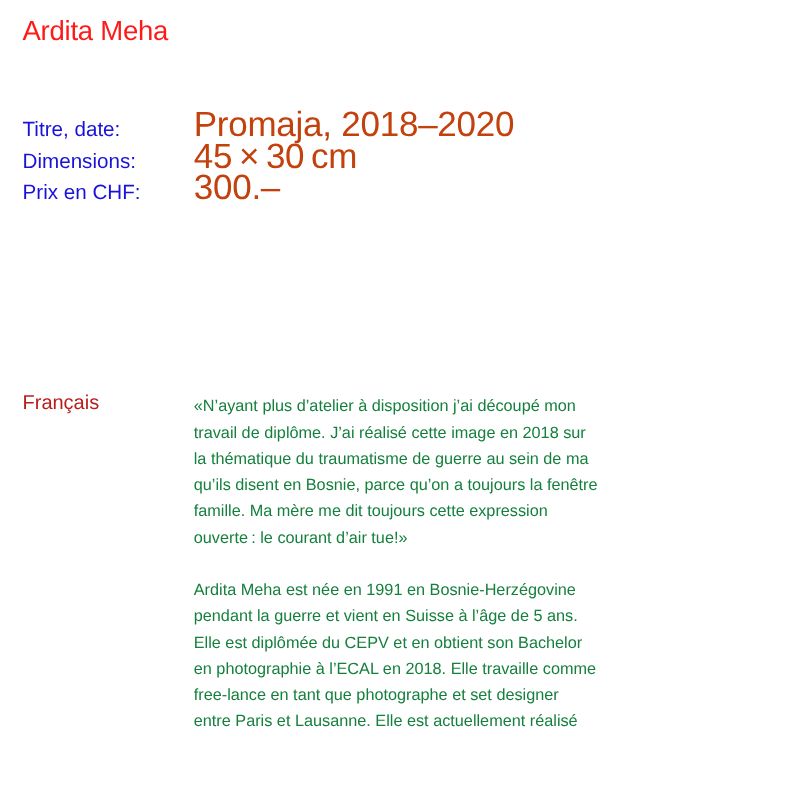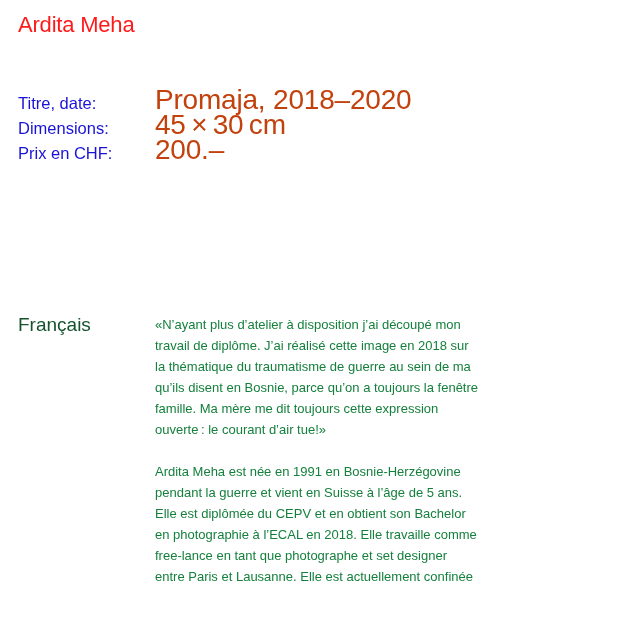--- a/index.html
+++ b/index.html
@@ -43,22 +43,22 @@
     .meta-value {
       font-size: 28px;
       color: #c2410c;
       letter-spacing: -0.2px;
       margin-top: 20px;
     }
     .lang-label {
       position: absolute;
       left: 18px;
       top: 314px;
-      font-size: 19px;
-      color: #14532d;
+      font-size: 16px;
+      color: #b91c1c;
     }
     .body-text {
       position: absolute;
       left: 155px;
       top: 314px;
       width: 470px;
       font-size: 13px;
       line-height: 21px;
       color: #15803d;
     }
@@ -79,36 +79,36 @@
   <div class="meta-row">
     <span class="meta-label">Titre, date:</span>
     <span class="meta-value">Promaja, 2018–2020</span>
   </div>
   <div class="meta-row">
     <span class="meta-label">Dimensions:</span>
     <span class="meta-value">45 × 30 cm</span>
   </div>
   <div class="meta-row">
     <span class="meta-label">Prix en CHF:</span>
-    <span class="meta-value">200.–</span>
+    <span class="meta-value">300.–</span>
   </div>
 </div>
 
 <div class="lang-label">Français</div>
 
 <div class="body-text">
   <p>
     <span class="line">«N’ayant plus d’atelier à disposition j’ai découpé mon</span>
     <span class="line">travail de diplôme. J’ai réalisé cette image en 2018 sur</span>
     <span class="line">la thématique du traumatisme de guerre au sein de ma</span>
     <span class="line">qu’ils disent en Bosnie, parce qu’on a toujours la fenêtre</span>
     <span class="line">famille. Ma mère me dit toujours cette expression</span>
     <span class="line">ouverte : le courant d’air tue!»</span>
   </p>
   <p>
     <span class="line">Ardita Meha est née en 1991 en Bosnie-Herzégovine</span>
     <span class="line">pendant la guerre et vient en Suisse à l’âge de 5 ans.</span>
     <span class="line">Elle est diplômée du CEPV et en obtient son Bachelor</span>
     <span class="line">en photographie à l’ECAL en 2018. Elle travaille comme</span>
     <span class="line">free-lance en tant que photographe et set designer</span>
-    <span class="line">entre Paris et Lausanne. Elle est actuellement confinée</span>
+    <span class="line">entre Paris et Lausanne. Elle est actuellement réalisé</span>
   </p>
 </div>
 
 </body></html>

